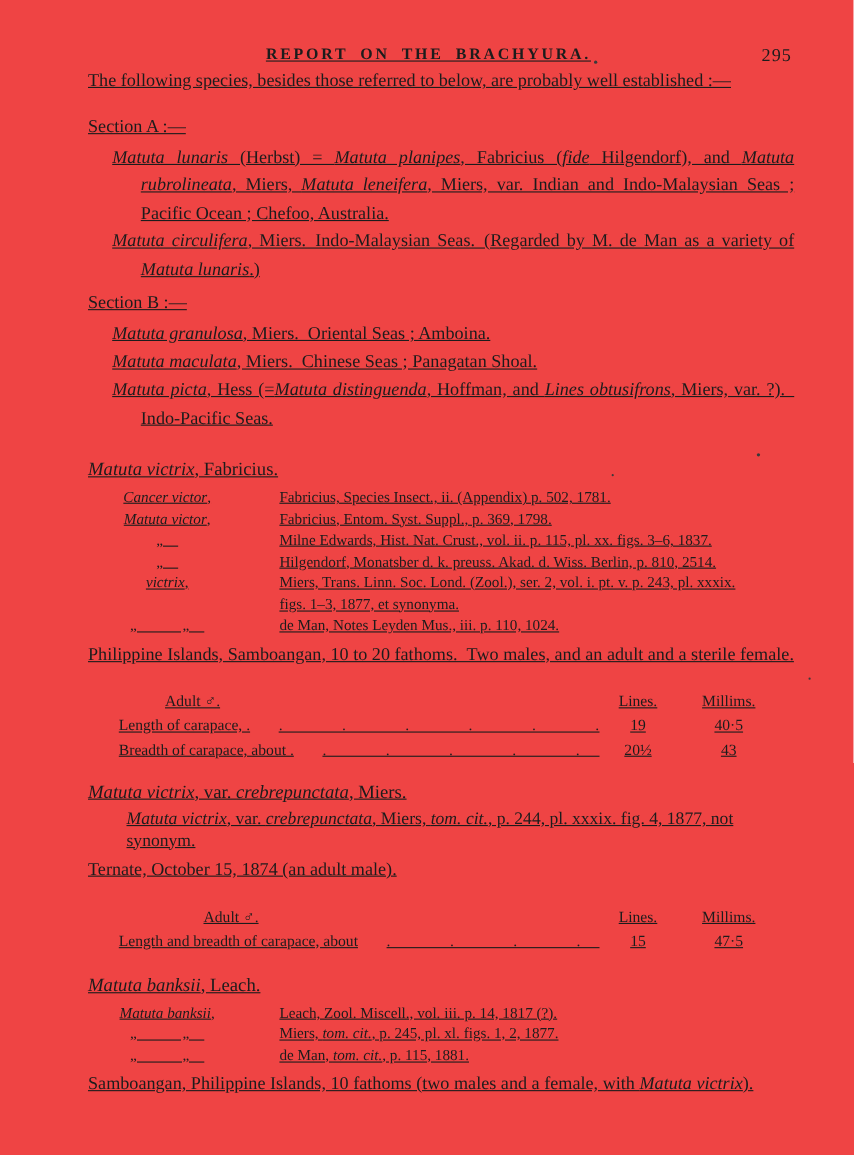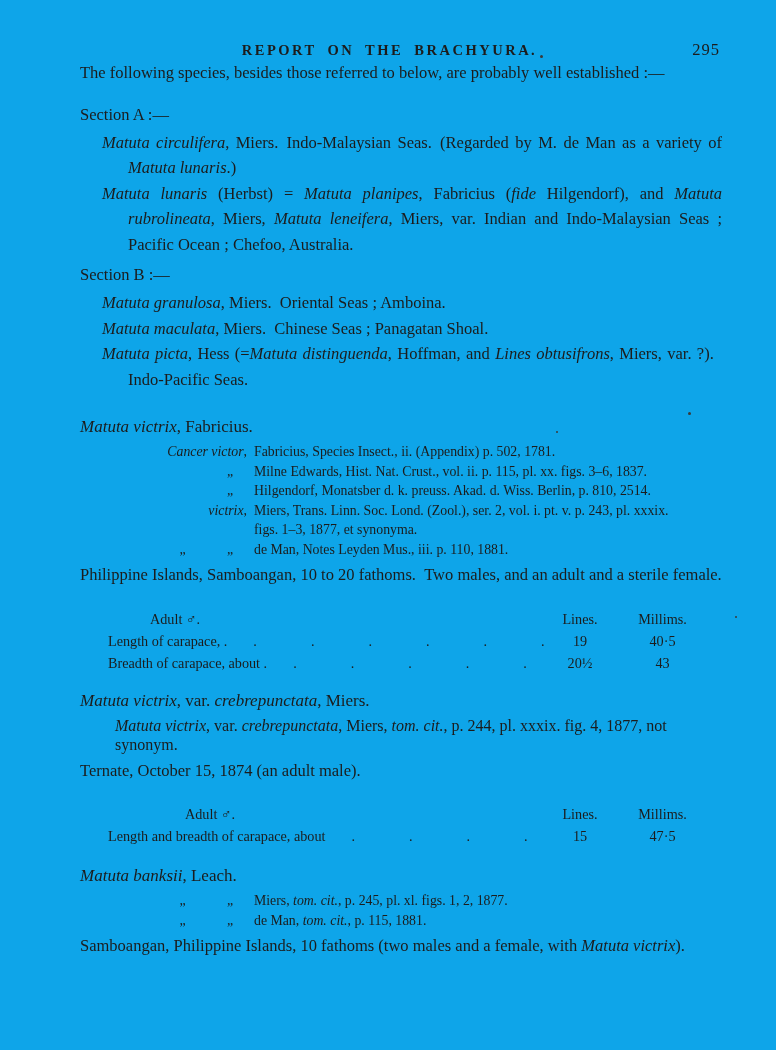--- a/index.html
+++ b/index.html
@@ -1,25 +1,26 @@
 <!DOCTYPE html>
 <html><head>
 <meta charset="utf-8">
 <style>
   html,body { margin:0; padding:0; background:#ffffff; }
   .page {
     position: relative;
     width: 776px; height: 1050px;
     margin: 0;
-    background: #0ea5e9;
+    background: #ef4444;
     color: #1c1c1c;
     font-family: "Liberation Serif", "DejaVu Serif", serif;
     box-sizing: border-box;
     padding: 42px 54px 0 57px;
     overflow: hidden;
+    text-decoration: underline;
   }
   
   .running-head { position: relative; height: 18px; }
   .head-title {
     display:block; text-align:center;
     font-size: 14.5px; letter-spacing: 2.5px; word-spacing: 5px;
     font-weight: 600;
   }
   .page-num { position:absolute; right:2px; top:-2px; font-size:16.5px; letter-spacing:1px; }
 
@@ -42,21 +43,21 @@
     text-align: justify;
   }
 
   .species-section-1 { margin-top: 22px; }
   .species-section-2 { margin-top: 14px; }
   .species-section-3 { margin-top: 16px; }
   .species-heading { font-size: 17px; line-height: 25px; text-indent: 23px; }
 
   .cite-block { margin-top: 3px; }
   .cite-row { display: flex; font-size: 13.8px; line-height: 19.5px; }
-  .cite-name { flex: 0 0 190px; text-align: right; white-space: pre; }
+  .cite-name { flex: 0 0 190px; text-align: center; white-space: pre; }
   .cite-text { margin-left: 7px; }
   .cite-par {
     margin-top: 3px; margin-left: 58px;
     font-size: 16px; line-height: 19.5px;
   }
 
   .locality { margin-top: 3px; }
 
   
   .meas-table { margin-top: 20px; padding-right: 12px; font-size: 14.2px; }
@@ -85,53 +86,57 @@
 
   <div class="running-head">
     <span class="head-title">REPORT ON THE BRACHYURA.</span>
     <span class="page-num">295</span>
   </div>
 
   <p class="body-par indent1 mt-intro">The following species, besides those referred to below, are probably well established :—</p>
 
   <p class="section-head sh-a">Section A :—</p>
   <div class="species-list">
+    <p class="species-item"><i>Matuta lunaris</i> (Herbst) = <i>Matuta planipes</i>, Fabricius (<i>fide</i> Hilgendorf), and <i>Matuta rubrolineata</i>, Miers, <i>Matuta leneifera</i>, Miers, var. Indian and Indo-Malaysian Seas ; Pacific Ocean ; Chefoo, Australia.</p>
     <p class="species-item"><i>Matuta circulifera</i>, Miers. Indo-Malaysian Seas. (Regarded by M. de Man as a variety of <i>Matuta lunaris</i>.)</p>
-    <p class="species-item"><i>Matuta lunaris</i> (Herbst) = <i>Matuta planipes</i>, Fabricius (<i>fide</i> Hilgendorf), and <i>Matuta rubrolineata</i>, Miers, <i>Matuta leneifera</i>, Miers, var. Indian and Indo-Malaysian Seas ; Pacific Ocean ; Chefoo, Australia.</p>
   </div>
 
   <p class="section-head sh-b">Section B :—</p>
   <div class="species-list">
     <p class="species-item"><i>Matuta granulosa</i>, Miers. Oriental Seas ; Amboina.</p>
     <p class="species-item"><i>Matuta maculata</i>, Miers. Chinese Seas ; Panagatan Shoal.</p>
     <p class="species-item"><i>Matuta picta</i>, Hess (=<i>Matuta distinguenda</i>, Hoffman, and <i>Lines obtusifrons</i>, Miers, var. ?). Indo-Pacific Seas.</p>
   </div>
 
   <section class="species-section-1">
     <p class="species-heading"><i>Matuta victrix</i>, Fabricius.</p>
     <div class="cite-block">
       <div class="cite-row">
         <span class="cite-name"><i>Cancer victor</i>,</span>
         <span class="cite-text">Fabricius, Species Insect., ii. (Appendix) p. 502, 1781.</span>
       </div>
       <div class="cite-row">
+        <span class="cite-name"><i>Matuta victor</i>,</span>
+        <span class="cite-text">Fabricius, Entom. Syst. Suppl., p. 369, 1798.</span>
+      </div>
+      <div class="cite-row">
         <span class="cite-name">„ </span>
         <span class="cite-text">Milne Edwards, Hist. Nat. Crust., vol. ii. p. 115, pl. xx. figs. 3–6, 1837.</span>
       </div>
       <div class="cite-row">
         <span class="cite-name">„ </span>
         <span class="cite-text">Hilgendorf, Monatsber d. k. preuss. Akad. d. Wiss. Berlin, p. 810, 2514.</span>
       </div>
       <div class="cite-row">
         <span class="cite-name"><i>victrix</i>,</span>
         <span class="cite-text">Miers, Trans. Linn. Soc. Lond. (Zool.), ser. 2, vol. i. pt. v. p. 243, pl. xxxix.<br>figs. 1–3, 1877, et synonyma.</span>
       </div>
       <div class="cite-row">
         <span class="cite-name">„   „ </span>
-        <span class="cite-text">de Man, Notes Leyden Mus., iii. p. 110, 1881.</span>
+        <span class="cite-text">de Man, Notes Leyden Mus., iii. p. 110, 1024.</span>
       </div>
     </div>
     <p class="body-par indent1 locality">Philippine Islands, Samboangan, 10 to 20 fathoms. Two males, and an adult and a sterile female.</p>
 
     <div class="meas-table">
       <div class="meas-head">
         <span class="subject-1">Adult ♂.</span>
         <span class="spacer"></span>
         <span class="col-lines">Lines.</span>
         <span class="col-millims">Millims.</span>
@@ -169,20 +174,24 @@
         <span class="col-lines">15</span>
         <span class="col-millims">47·5</span>
       </div>
     </div>
   </section>
 
   <section class="species-section-3">
     <p class="species-heading"><i>Matuta banksii</i>, Leach.</p>
     <div class="cite-block">
       <div class="cite-row">
+        <span class="cite-name"><i>Matuta banksii</i>,</span>
+        <span class="cite-text">Leach, Zool. Miscell., vol. iii. p. 14, 1817 (?).</span>
+      </div>
+      <div class="cite-row">
         <span class="cite-name">„   „ </span>
         <span class="cite-text">Miers, <i>tom. cit.</i>, p. 245, pl. xl. figs. 1, 2, 1877.</span>
       </div>
       <div class="cite-row">
         <span class="cite-name">„   „ </span>
         <span class="cite-text">de Man, <i>tom. cit.</i>, p. 115, 1881.</span>
       </div>
     </div>
     <p class="body-par indent1 locality">Samboangan, Philippine Islands, 10 fathoms (two males and a female, with <i>Matuta victrix</i>).</p>
   </section>

